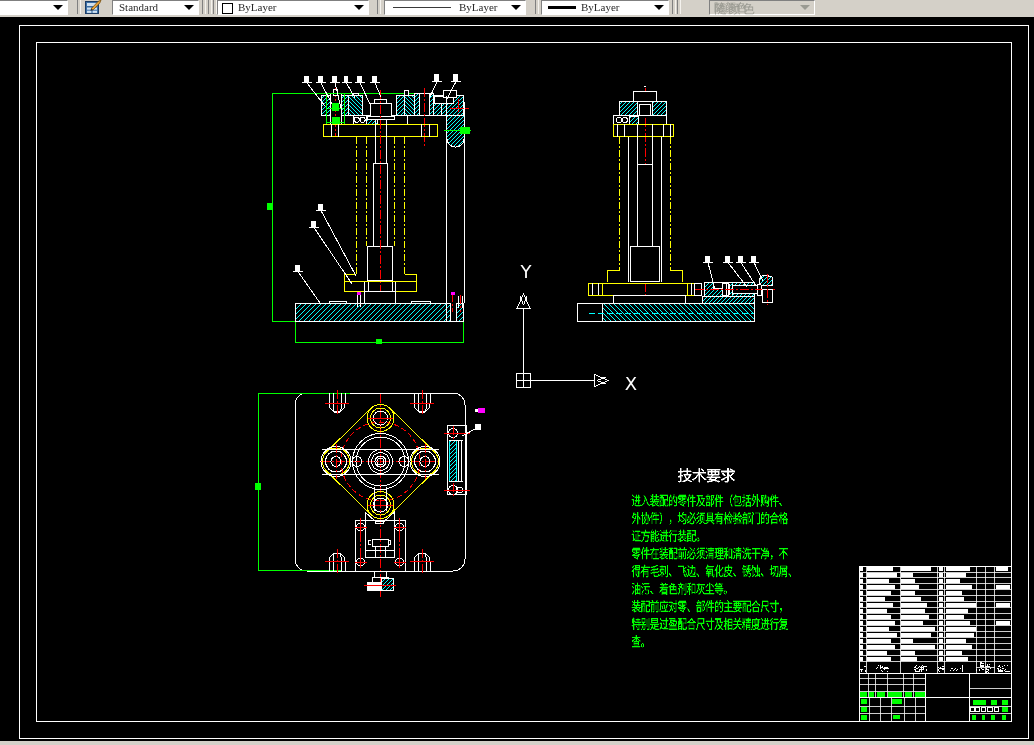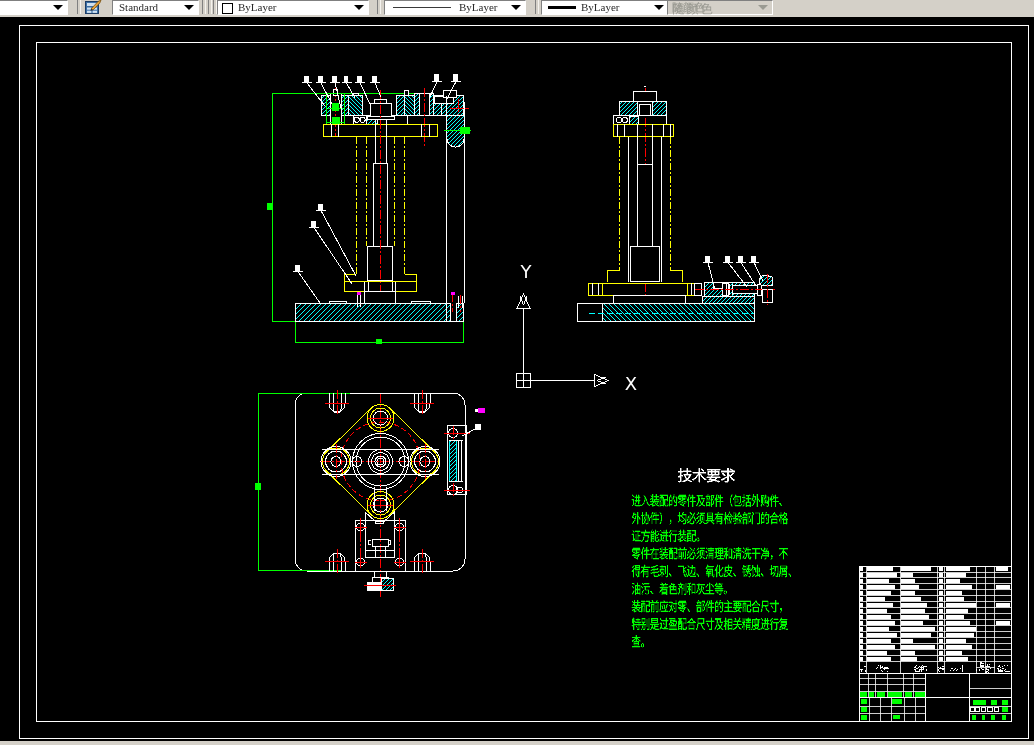--- a/index.html
+++ b/index.html
@@ -57,21 +57,21 @@
       <span class="arrow"></span>
     </div>
     <span class="tsep" style="left:535px"></span>
     <div class="combo" style="left:541px;width:126px;background:#ffffff">
       <span class="lwline"></span>
       <span class="cval" style="left:39px;color:#2a2a2a">ByLayer</span>
       <span class="arrow"></span>
     </div>
     <span class="tsep" style="left:672px"></span>
     <span class="tsep" style="left:677px"></span>
-    <div class="combo" style="left:667px;width:104px;background:#d4d0c8">
+    <div class="combo" style="left:709px;width:104px;background:#d4d0c8">
       <svg width="104" height="17" viewBox="683 0 104 17" style="position:absolute;left:0;top:0">
         <g fill="#9a9a92">
           <use href="#g97" transform="translate(687 12.5) scale(0.125 0.125)"></use>
           <use href="#g98" transform="translate(701.2 12.5) scale(0.125 0.125)"></use>
           <use href="#g61" transform="translate(715.4 12.5) scale(0.125 0.125)"></use>
         </g>
       </svg>
       <span class="cval" style="left:4px;color:#9a9a92">随颜色</span>
       <span class="arrow disabled"></span>
     </div>

